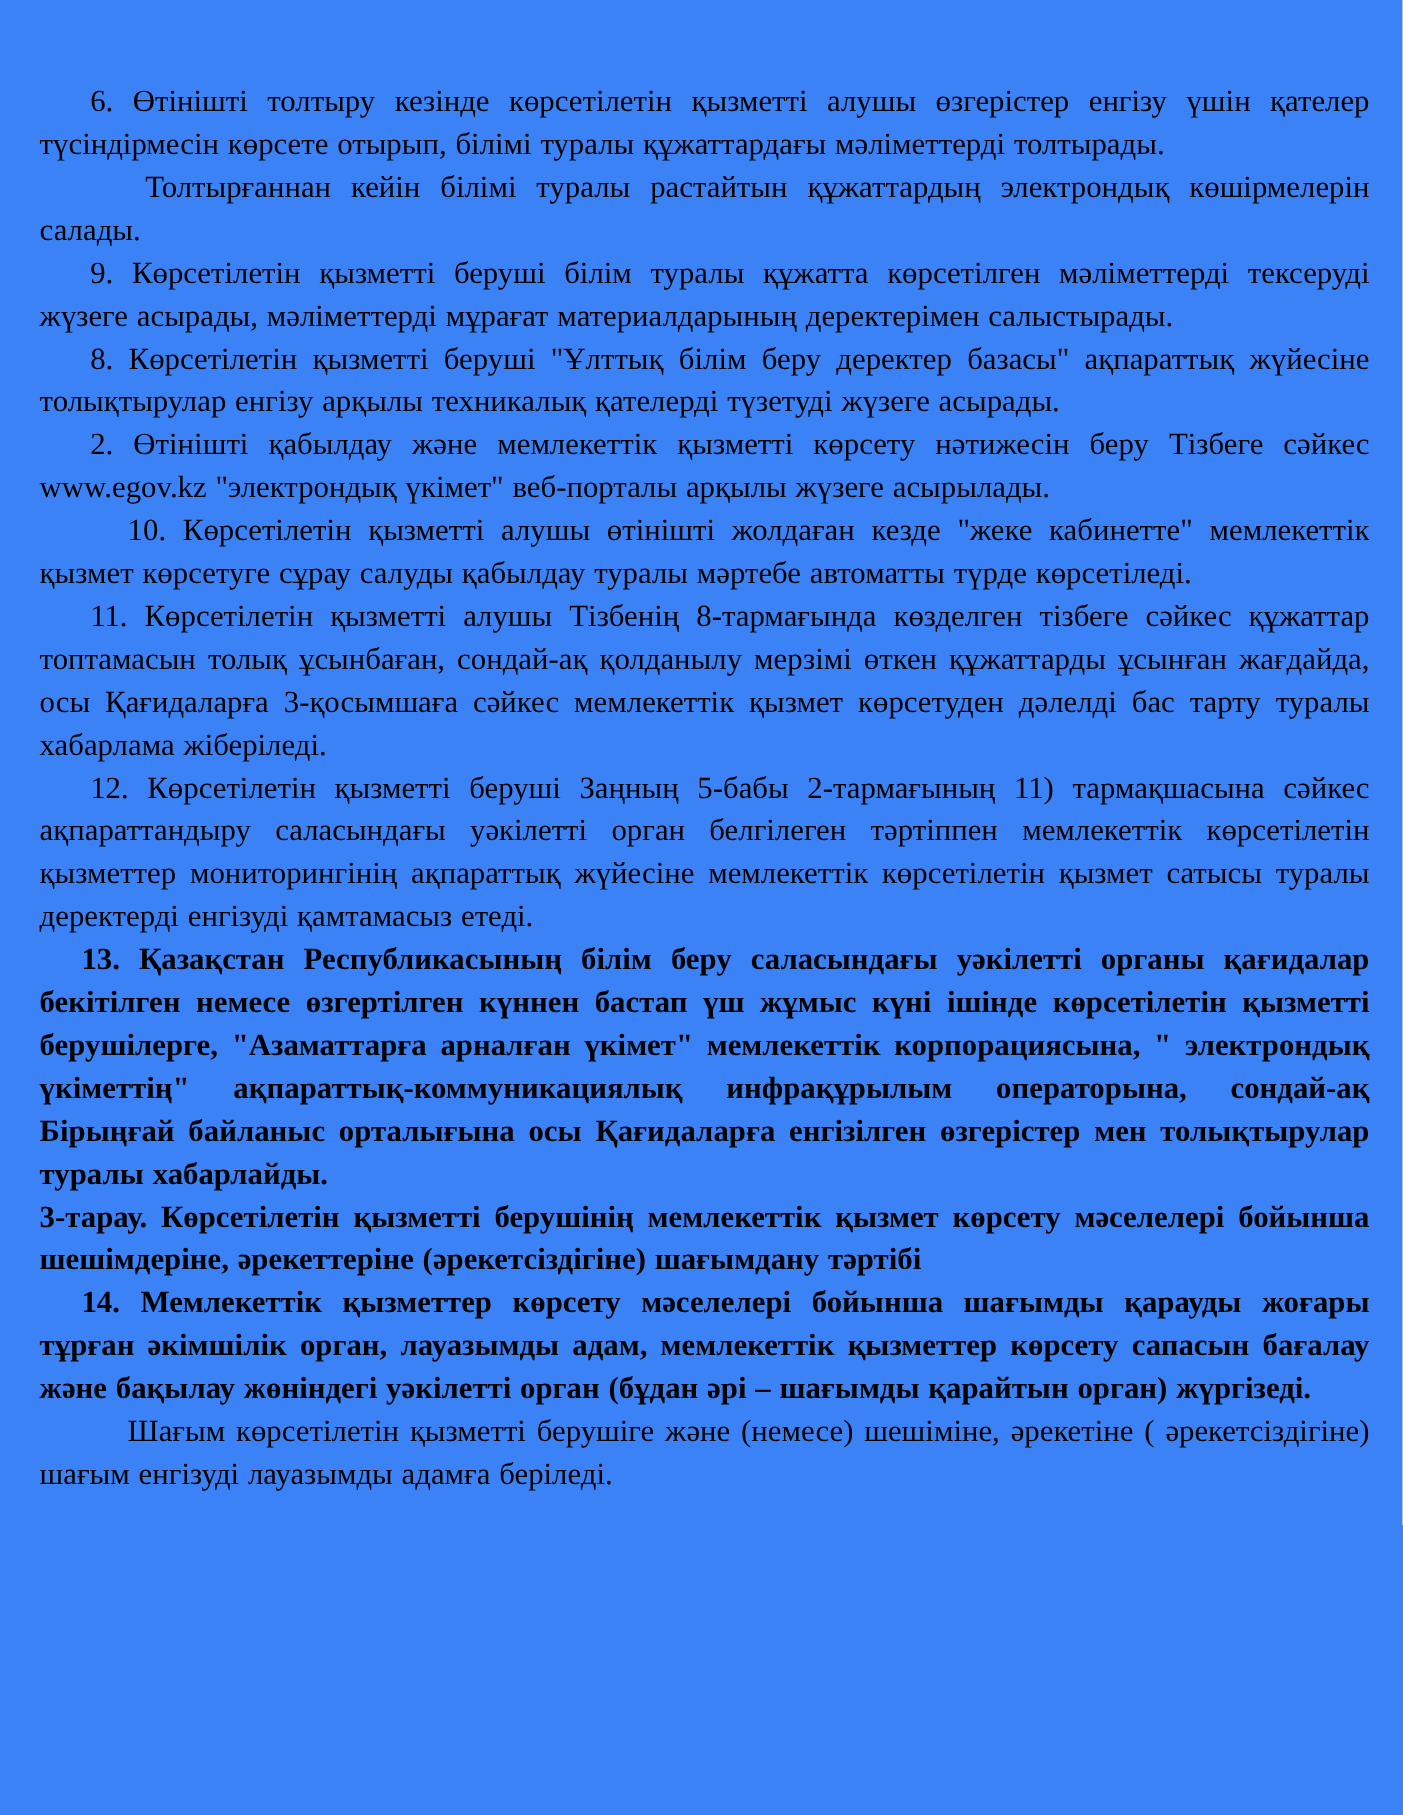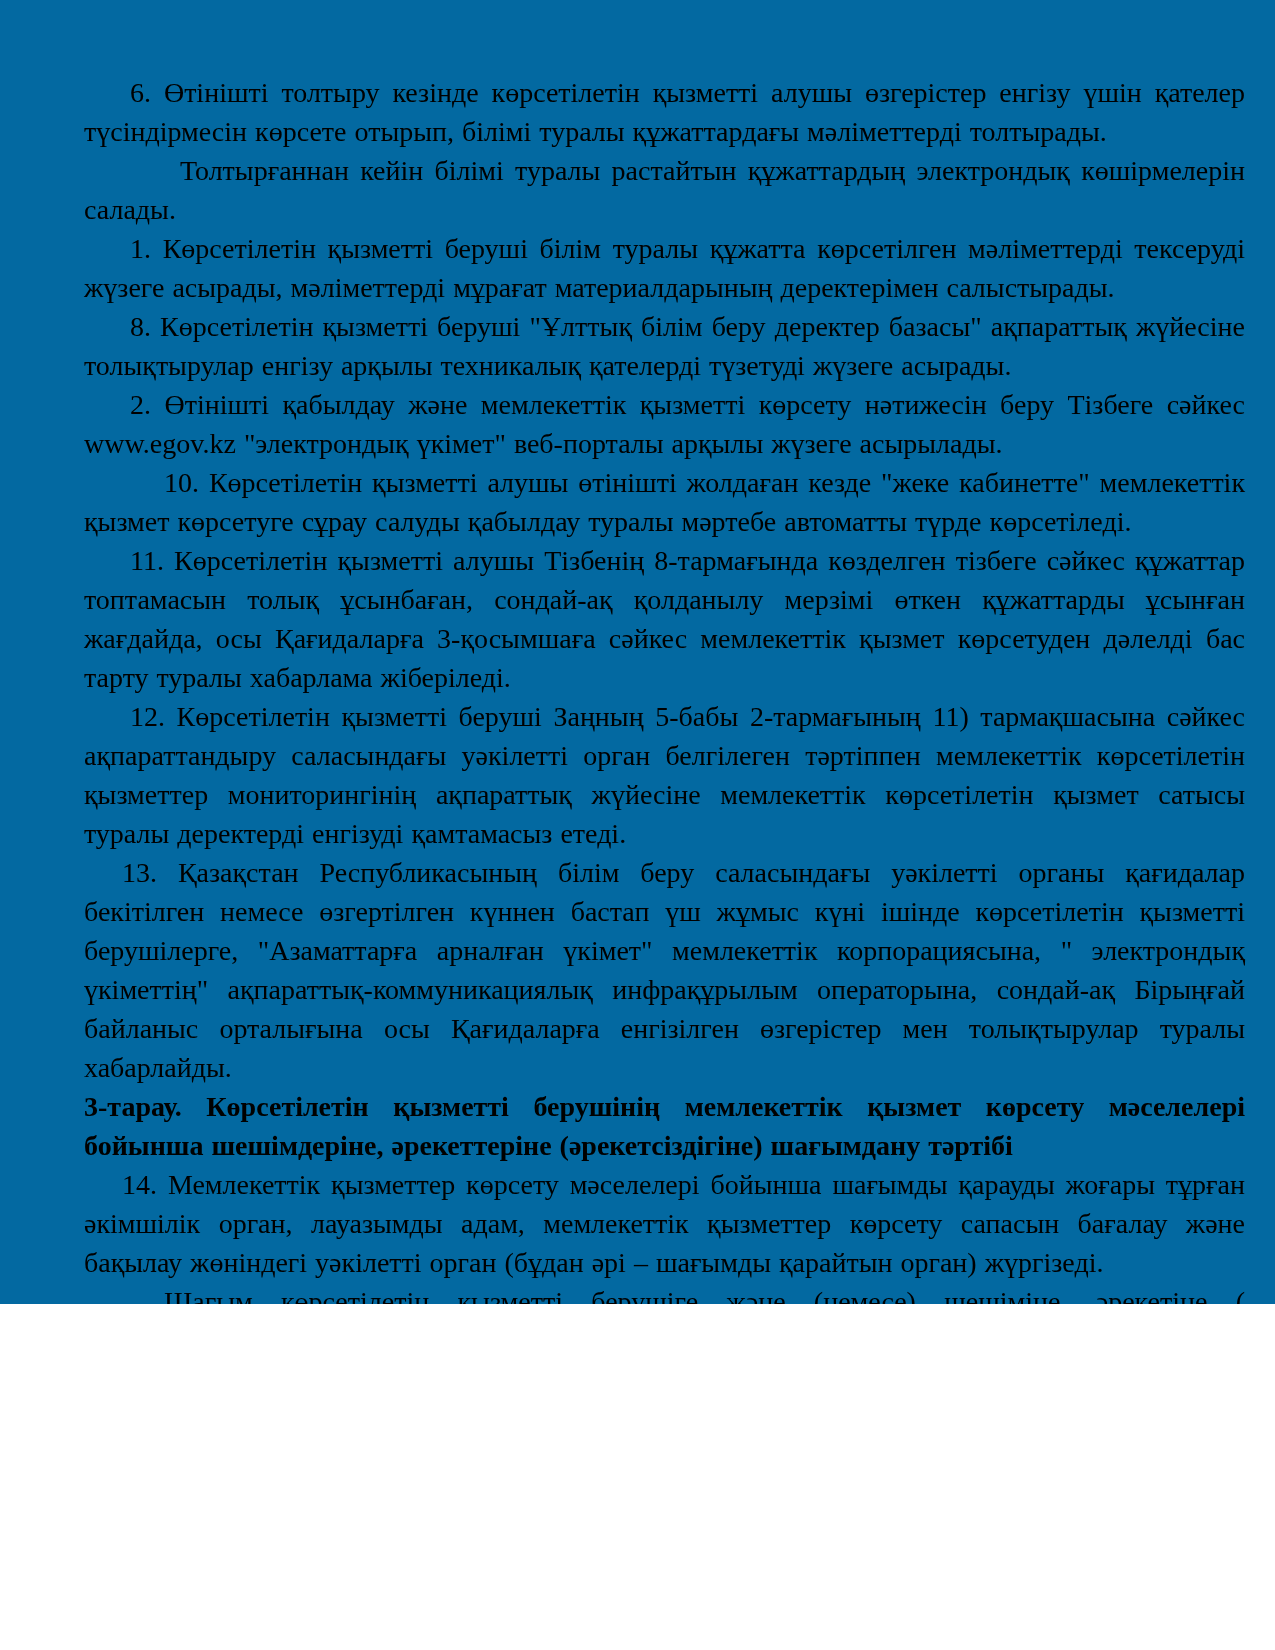--- a/index.html
+++ b/index.html
@@ -10,52 +10,52 @@
   }
   body {
     width: 1275px;
     height: 1650px;
     color: #000000;
     font-family: "Liberation Serif", "DejaVu Serif", serif;
   }
   .page {
     box-sizing: border-box;
     width: 1275px;
-    height: 1304px;
-    padding: 73px 30px 0 84px;
-    background: #0369a1;
+    height: 1650px;
+    padding: 73px 30px 0 36px;
+    background: #3b82f6;
     overflow: hidden;
   }
   .page p {
     margin: 0;
     font-size: 28px;
     line-height: 39px;
     text-align: justify;
     word-spacing: 1px;
   }
-  .ind-sm { text-indent: 38px; }
+  .ind-sm { text-indent: 38px; font-weight: bold; }
   .ind-md { text-indent: 46px; }
   .ind-lg { text-indent: 80px; }
   .ind-xl { text-indent: 96px; }
   .section-heading {
     margin: 2px 0 19px 0;
     font-size: 28px;
     line-height: 39px;
     font-weight: bold;
     text-align: left;
     text-indent: 0;
   }
 </style>
 </head>
 <body>
 
 <div class="page">
   <p class="ind-md">6. Өтінішті толтыру кезінде көрсетілетін қызметті алушы өзгерістер енгізу үшін қателер түсіндірмесін көрсете отырып, білімі туралы құжаттардағы мәліметтерді толтырады.</p>
   <p class="ind-xl">Толтырғаннан кейін білімі туралы растайтын құжаттардың электрондық көшірмелерін салады.</p>
-  <p class="ind-md">1. Көрсетілетін қызметті беруші білім туралы құжатта көрсетілген мәліметтерді тексеруді жүзеге асырады, мәліметтерді мұрағат материалдарының деректерімен салыстырады.</p>
+  <p class="ind-md">9. Көрсетілетін қызметті беруші білім туралы құжатта көрсетілген мәліметтерді тексеруді жүзеге асырады, мәліметтерді мұрағат материалдарының деректерімен салыстырады.</p>
   <p class="ind-md">8. Көрсетілетін қызметті беруші "Ұлттық білім беру деректер базасы" ақпараттық жүйесіне толықтырулар енгізу арқылы техникалық қателерді түзетуді жүзеге асырады.</p>
   <p class="ind-md">2. Өтінішті қабылдау және мемлекеттік қызметті көрсету нәтижесін беру Тізбеге сәйкес www.egov.kz "электрондық үкімет" веб-порталы арқылы жүзеге асырылады.</p>
   <p class="ind-lg">10. Көрсетілетін қызметті алушы өтінішті жолдаған кезде "жеке кабинетте" мемлекеттік қызмет көрсетуге сұрау салуды қабылдау туралы мәртебе автоматты түрде көрсетіледі.</p>
   <p class="ind-md">11. Көрсетілетін қызметті алушы Тізбенің 8-тармағында көзделген тізбеге сәйкес құжаттар топтамасын толық ұсынбаған, сондай-ақ қолданылу мерзімі өткен құжаттарды ұсынған жағдайда, осы Қағидаларға 3-қосымшаға сәйкес мемлекеттік қызмет көрсетуден дәлелді бас тарту туралы хабарлама жіберіледі.</p>
   <p class="ind-md">12. Көрсетілетін қызметті беруші Заңның 5-бабы 2-тармағының 11) тармақшасына сәйкес ақпараттандыру саласындағы уәкілетті орган белгілеген тәртіппен мемлекеттік көрсетілетін қызметтер мониторингінің ақпараттық жүйесіне мемлекеттік көрсетілетін қызмет сатысы туралы деректерді енгізуді қамтамасыз етеді.</p>
   <p class="ind-sm">13. Қазақстан Республикасының білім беру саласындағы уәкілетті органы қағидалар бекітілген немесе өзгертілген күннен бастап үш жұмыс күні ішінде көрсетілетін қызметті берушілерге, "Азаматтарға арналған үкімет" мемлекеттік корпорациясына, " электрондық үкіметтің" ақпараттық-коммуникациялық инфрақұрылым операторына, сондай-ақ Бірыңғай байланыс орталығына осы Қағидаларға енгізілген өзгерістер мен толықтырулар туралы хабарлайды.</p>
 
   <p class="section-heading">3-тарау. Көрсетілетін қызметті берушінің мемлекеттік қызмет көрсету мәселелері бойынша шешімдеріне, әрекеттеріне (әрекетсіздігіне) шағымдану тәртібі</p>
 
   <p class="ind-sm">14. Мемлекеттік қызметтер көрсету мәселелері бойынша шағымды қарауды жоғары тұрған әкімшілік орган, лауазымды адам, мемлекеттік қызметтер көрсету сапасын бағалау және бақылау жөніндегі уәкілетті орган (бұдан әрі – шағымды қарайтын орган) жүргізеді.</p>

